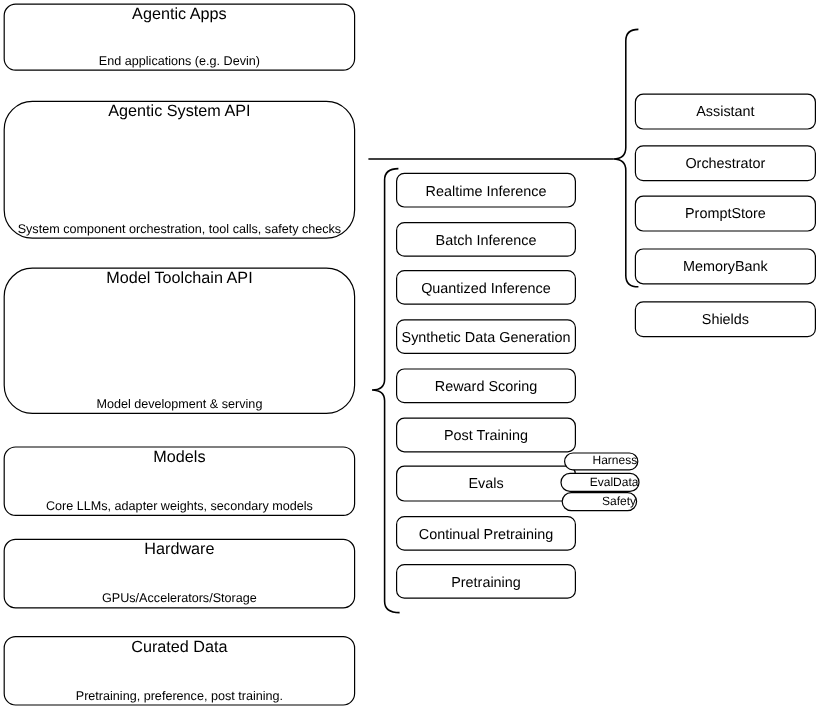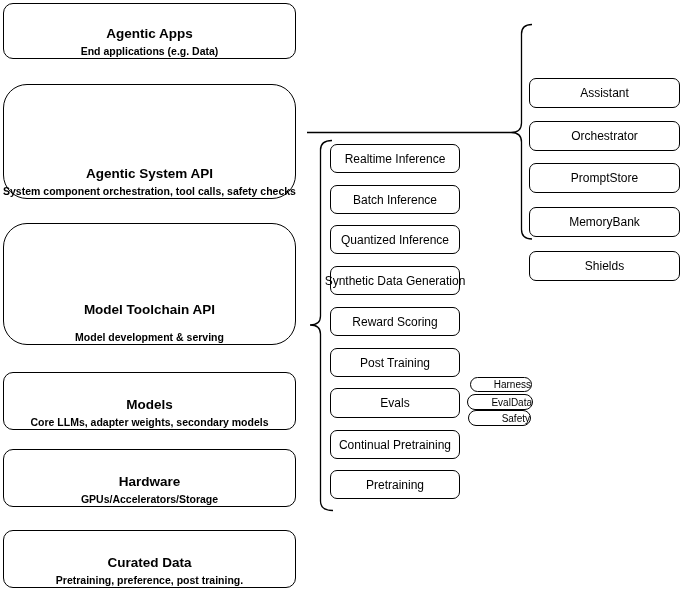--- a/index.html
+++ b/index.html
@@ -27,43 +27,42 @@
   
   .lbox {
     position: absolute;
     left: 3px;
     width: 293px;
     border: 1.4px solid #000000;
     background: #ffffff;
     display: flex;
     flex-direction: column;
     align-items: center;
-    justify-content: flex-end;
+    justify-content: space-between;
     gap: 3px;
     text-align: center;
     box-sizing: border-box;
-    font-weight: bold;
   }
   .r10 { border-radius: 10px; }
   .r24 { border-radius: 24px; }
   .ltitle {
     font-size: 13.5px;
     line-height: 16px;
     white-space: nowrap;
   }
   .lsub {
     font-size: 10.5px;
     line-height: 13px;
     white-space: nowrap;
   }
   
   .mbox {
     position: absolute;
     left: 330px;
-    width: 130px;
+    width: 150px;
     height: 29px;
     border: 1.3px solid #000000;
     border-radius: 7px;
     background: #ffffff;
     display: flex;
     align-items: center;
     justify-content: center;
     font-size: 12px;
     white-space: nowrap;
     box-sizing: border-box;
@@ -106,21 +105,21 @@
 <div class="canvas">
 
   <svg class="connector-layer" viewBox="0 0 682 591" xmlns="http://www.w3.org/2000/svg">
     <path d="M 307 132.5 L 511 132.5" fill="none" stroke="#000000" stroke-width="1.3"></path>
     <path d="M 532 24.5 Q 521.5 24.5 521.5 34 L 521.5 123 Q 521.5 132.5 511 132.5 Q 521.5 132.5 521.5 142 L 521.5 229.5 Q 521.5 239 532 239" fill="none" stroke="#000000" stroke-width="1.3"></path>
     <path d="M 332 140.5 Q 320.5 140.5 320.5 150 L 320.5 316 Q 320.5 325 310 325 Q 320.5 325 320.5 334 L 320.5 501 Q 320.5 510.5 333 510.5" fill="none" stroke="#000000" stroke-width="1.3"></path>
   </svg>
 
   <div class="lbox r10" style="top:3px;height:56px;">
     <div class="ltitle">Agentic Apps</div>
-    <div class="lsub">End applications (e.g. Data)</div>
+    <div class="lsub">End applications (e.g. Devin)</div>
   </div>
 
   <div class="lbox r24" style="top:84px;height:115px;">
     <div class="ltitle">Agentic System API</div>
     <div class="lsub">System component orchestration, tool calls, safety checks</div>
   </div>
 
   <div class="lbox r24" style="top:223px;height:122px;gap:13px;">
     <div class="ltitle">Model Toolchain API</div>
     <div class="lsub">Model development &amp; serving</div>

